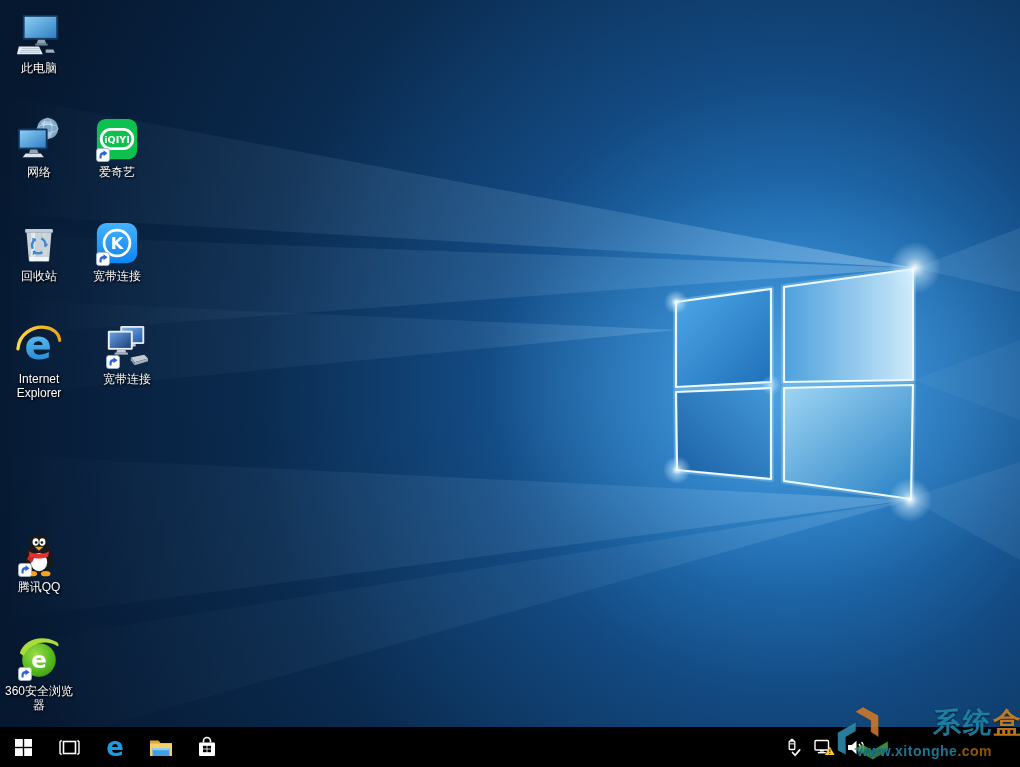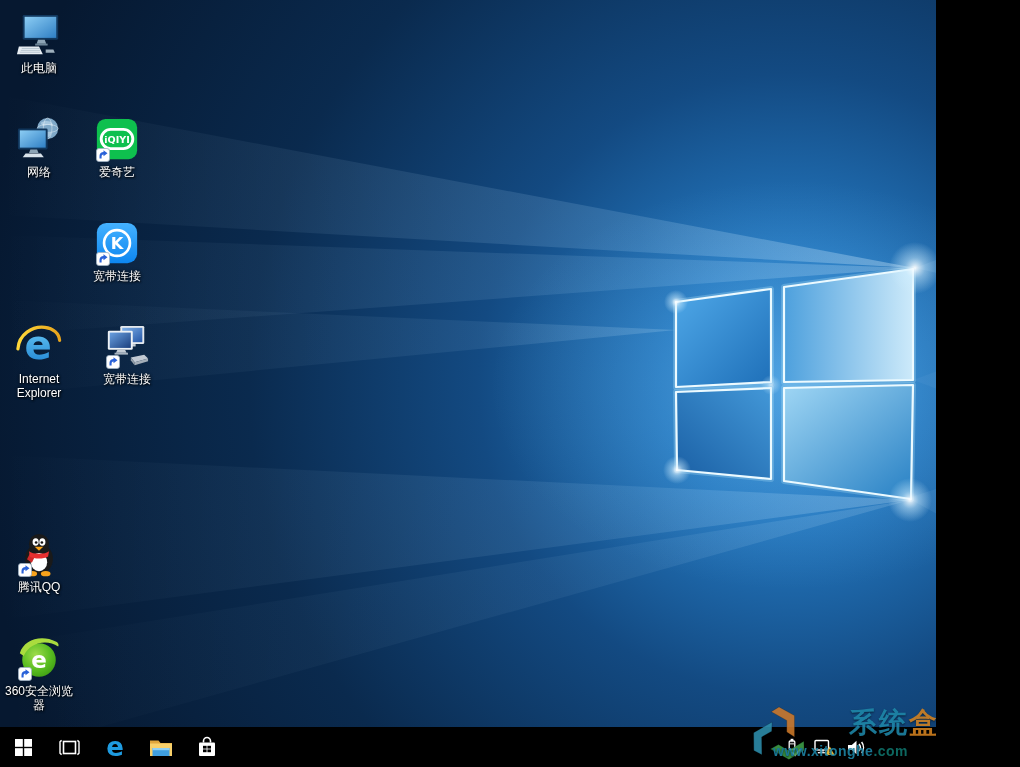--- a/index.html
+++ b/index.html
@@ -1,16 +1,16 @@
 <!DOCTYPE html>
 <html><head>
 <meta charset="utf-8">
 <style>
   html,body{margin:0;padding:0;background:#000;}
-  #screen{position:relative;width:936px;height:767px;overflow:hidden;
+  #screen{position:relative;width:1020px;height:767px;overflow:hidden;
           font-family:"Liberation Sans","DejaVu Sans",sans-serif;}
   #wallpaper{position:absolute;left:0;top:0;width:1020px;height:767px;display:block;}
 
   
   .dicon{position:absolute;width:78px;text-align:center;cursor:pointer;z-index:2;}
   .art{position:relative;width:46px;height:46px;margin:0 auto;text-align:center;}
   .art>svg.main{width:46px;height:46px;display:block;}
   .shortcut{position:absolute;left:2px;bottom:0;width:14px;height:14px;}
   .dlabel{margin-top:3px;font-size:12px;line-height:14px;color:#fff;
           text-shadow:1px 1px 2px rgba(0,0,0,.95),0 0 3px rgba(0,0,0,.8);
@@ -28,21 +28,21 @@
   #watermark{position:absolute;right:0;bottom:0;width:192px;height:66px;z-index:10;
              pointer-events:none;opacity:.88;}
   #wm-logo{position:absolute;left:4px;top:2px;width:62px;height:62px;}
   #wm-brand{position:absolute;left:76px;top:3px;font-size:28px;font-weight:bold;
             letter-spacing:2px;color:#1e87a8;white-space:nowrap;
             text-shadow:0 1px 2px rgba(0,0,0,.6);margin-left:29px;}
   #wm-brand .orange{color:#d4821f;}
   #wm-url{position:absolute;left:29px;top:42px;font-size:14px;font-weight:bold;
           letter-spacing:.5px;color:#1e87a8;white-space:nowrap;
           text-shadow:0 1px 2px rgba(0,0,0,.6);}
-  #wm-url .orange{color:#0f766e;}
+  #wm-url .orange{color:#a16207;}
   svg text{font-family:"DejaVu Sans","Liberation Sans",sans-serif;}
 </style>
 </head>
 <body>
 
 <div id="screen">
 
   <svg id="wallpaper" viewBox="0 0 1020 767" preserveAspectRatio="none">
     <defs>
       <radialGradient id="bg" gradientUnits="userSpaceOnUse" cx="790" cy="385" r="820">
@@ -165,20 +165,42 @@
         <text x="24" y="28.5" text-anchor="middle" font-size="10" font-weight="bold" fill="#ffffff">iQIYI</text>
       </svg>
       <svg class="shortcut" viewBox="0 0 14 14">
         <rect x="0.5" y="0.5" width="13" height="13" rx="2.5" fill="#fff" stroke="#9fb2c4" stroke-width="0.8"></rect>
         <path d="M3.5 10.5 L3.5 7.8 C3.5 5.6 5.3 4 7.5 4 L7.5 2.2 L11.5 5.2 L7.5 8.2 L7.5 6.4 C6.2 6.4 5.6 7.2 5.6 8.5 L5.6 10.5 Z" fill="#2a62d8"></path>
       </svg>
     </div>
     <div class="dlabel">爱奇艺</div>
   </div>
 
+  <div class="dicon" style="left:0;top:220px">
+    <div class="art">
+      <svg class="main" viewBox="0 0 48 48">
+        <path d="M11 13 L37 13 L34.5 43 L13.5 43 Z" fill="#e4eaef" fill-opacity="0.88"></path>
+        <path d="M16 13 L20 13 L19 43 L15.5 43 Z" fill="#ffffff" opacity="0.55"></path>
+        <path d="M28 13 L32 13 L31.5 43 L28.5 43 Z" fill="#cfd9e0" opacity="0.65"></path>
+        <rect x="9.5" y="9.5" width="29" height="3.8" rx="1" fill="#c0ccd5"></rect>
+        <path d="M13.9 38.5 h20.2 l-0.35 4.5 h-19.5 z" fill="#f4f8fa" opacity="0.9"></path>
+        <g transform="translate(23.5,26)" stroke="#3e86c8" stroke-width="2.6" fill="none">
+          <path d="M-6,4 A7.5,7.5 0 0 1 -3,-6"></path>
+          <path d="M3,-6.8 A7.5,7.5 0 0 1 7,2"></path>
+          <path d="M4,7.5 A7.5,7.5 0 0 1 -5.5,6.5"></path>
+        </g>
+        <g transform="translate(23.5,26)" fill="#3e86c8">
+          <path d="M-3,-6 l-4,-1.4 1.4,4.2 z"></path>
+          <path d="M7,2 l3.4,-2.6 -4.4,-0.8 z"></path>
+          <path d="M-5.5,6.5 l-0.6,4.2 3.4,-2.6 z"></path>
+        </g>
+      </svg>
+    </div>
+    <div class="dlabel">回收站</div>
+  </div>
 
   <div class="dicon" style="left:78px;top:220px">
     <div class="art">
       <svg class="main" viewBox="0 0 48 48">
         <defs>
             <linearGradient id="kgbg" x1="0" y1="0" x2="0" y2="1">
           <stop offset="0" stop-color="#45b2ff"></stop>
               <stop offset="1" stop-color="#0d86f0"></stop>
             </linearGradient>
           </defs>

